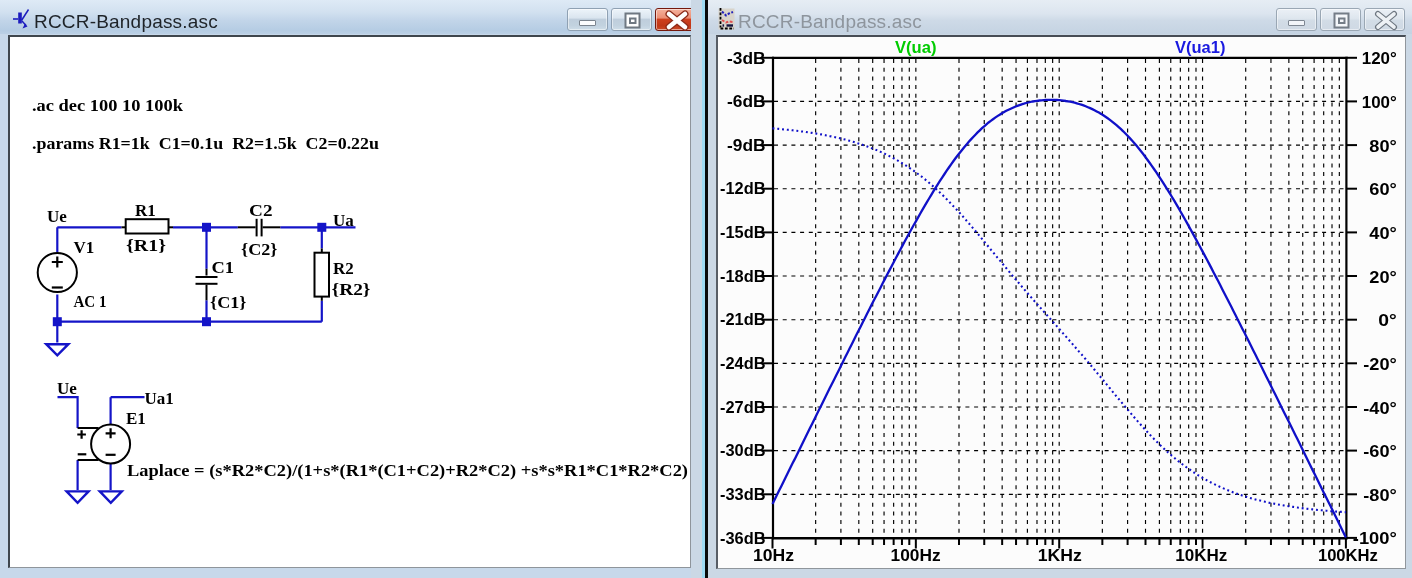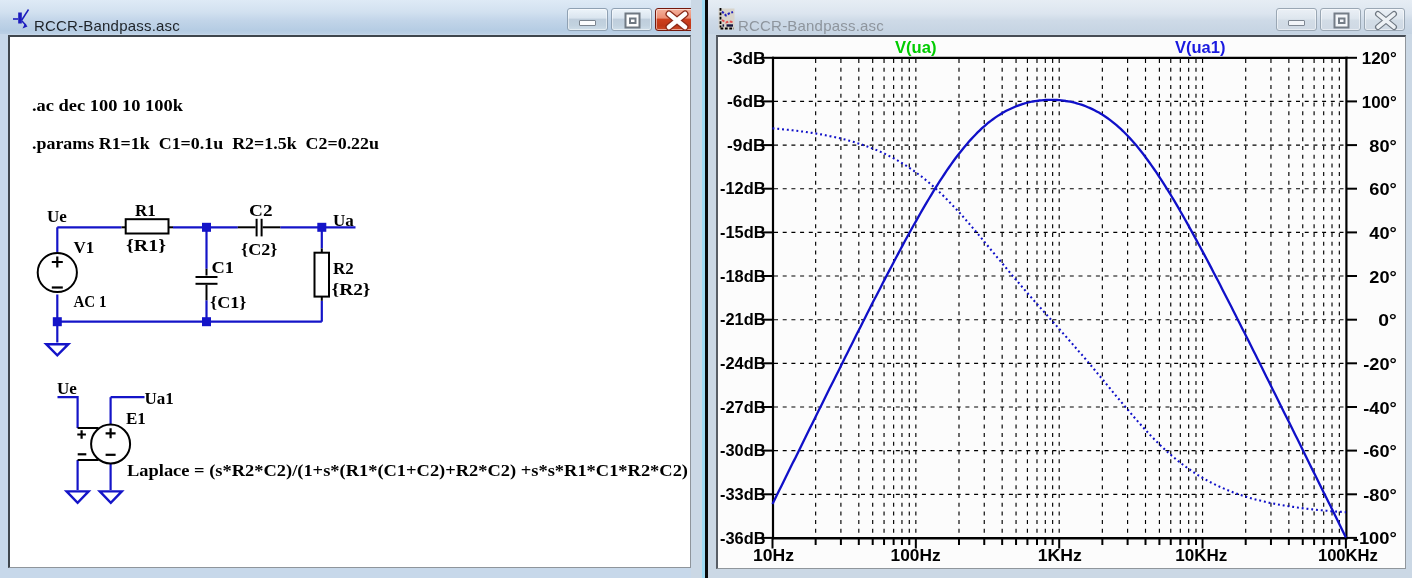--- a/index.html
+++ b/index.html
@@ -1,20 +1,20 @@
 <!DOCTYPE html>
 <html><head><meta charset="utf-8"><style>
 *{margin:0;padding:0;box-sizing:border-box}
 body{width:1412px;height:578px;position:relative;overflow:hidden;background:#CBD8E5;font-family:"Liberation Sans",sans-serif}
 .abs{position:absolute}
 .gd{stroke:#000;stroke-width:1.15;stroke-dasharray:4 4.7}
 .tk{stroke:#000;stroke-width:2}
 .tbar{height:34px;background:linear-gradient(#DEEAF6 0%,#D2E1F0 35%,#C2D5E9 60%,#B5CCE3 90%,#BBD0E5 100%)}
 .tbar.inact{background:linear-gradient(#E6EDF4 0%,#DCE5EF 40%,#CEDAE7 60%,#C4D3E2 100%)}
-.ttext{position:absolute;top:17px;font-size:15px;letter-spacing:.2px}
+.ttext{position:absolute;top:11px;font-size:19px;letter-spacing:.2px}
 </style></head><body>
 
 <div class="abs" style="left:0;top:0;width:696px;height:578px;background:#C7D8EA">
   <div class="tbar" style="position:relative">
     <svg class="abs" style="left:12px;top:8px" width="18" height="22" viewBox="0 0 18 22">
 <g stroke="#1C1CBE" fill="none">
 <path d="M1 11 H6" stroke-width="1.6"></path>
 <rect x="6.2" y="4.5" width="3.6" height="11" fill="#1C1CBE" stroke="none"></rect>
 <path d="M9.5 12.5 L16.5 1.5" stroke-width="1.5"></path>
 <path d="M10 13 L14 17.5" stroke-width="1.5"></path>

